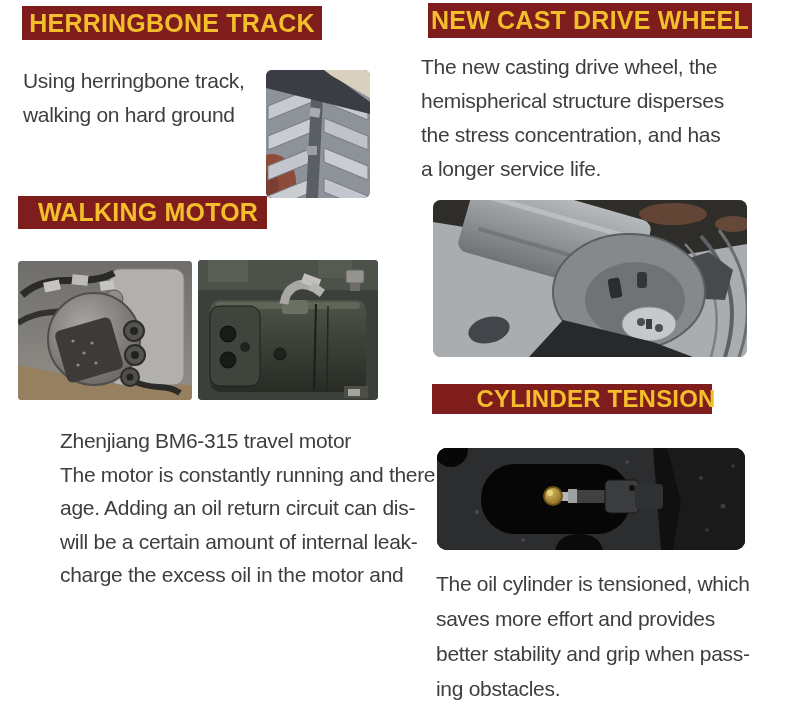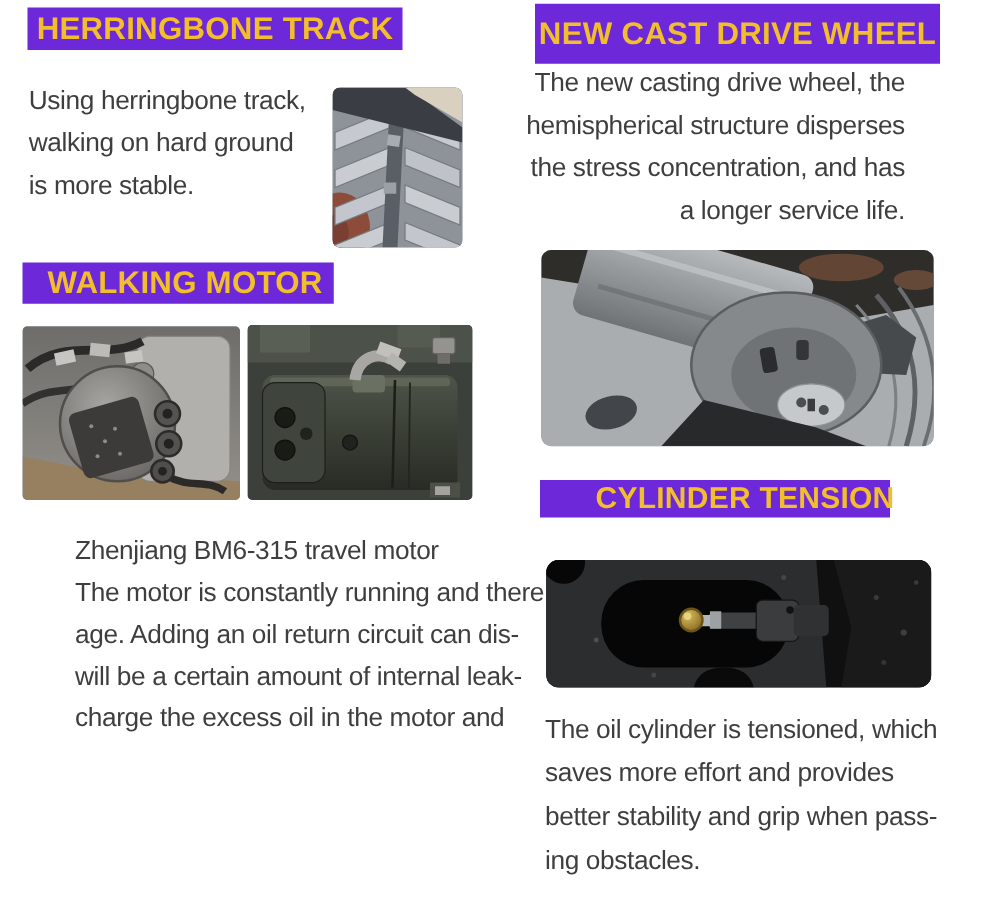--- a/index.html
+++ b/index.html
@@ -6,21 +6,21 @@
   html, body { margin: 0; padding: 0; }
   body {
     width: 800px; height: 725px;
     position: relative;
     background: #ffffff;
     font-family: "Liberation Sans", "DejaVu Sans", sans-serif;
     overflow: hidden;
   }
   .bar {
     position: absolute;
-    background: #6d28d9;
+    background: #7f1d1d;
     color: #F2BE2B;
     font-weight: bold;
     font-size: 25px;
     letter-spacing: 0.2px;
     display: flex; align-items: center; justify-content: center;
     white-space: nowrap;
   }
   .para {
     position: absolute;
     color: #3E3E3E;
@@ -31,43 +31,42 @@
   .photo {
     position: absolute;
     overflow: hidden;
     background: #8e9399;
   }
   .photo svg { display: block; }
 
   #bar-herringbone { left: 22px; top: 6px;  width: 300px; height: 34px; }
   #p-herringbone   { left: 23px; top: 64px; line-height: 34px; }
   #img-track       { left: 266px; top: 70px; width: 104px; height: 128px; border-radius: 6px; }
-  #bar-walking     { left: 18px; top: 210px; width: 249px; height: 33px; padding-left: 11px; }
+  #bar-walking     { left: 18px; top: 196px; width: 249px; height: 33px; padding-left: 11px; }
   #img-motor1      { left: 18px;  top: 261px; width: 174px; height: 139px; border-radius: 4px; }
   #img-motor2      { left: 198px; top: 260px; width: 180px; height: 140px; border-radius: 4px; }
   #p-walking       { left: 20px; top: 424px; line-height: 33.5px; margin-left: 40px; }
 
-  #bar-drive       { left: 428px; top: 3px; width: 324px; height: 48px; }
-  #p-drive         { left: 421px; top: 50px; line-height: 34px; text-align: right; }
+  #bar-drive       { left: 428px; top: 3px; width: 324px; height: 35px; }
+  #p-drive         { left: 421px; top: 50px; line-height: 34px; }
   #img-wheel       { left: 433px; top: 200px; width: 314px; height: 157px; border-radius: 8px; }
   #bar-cylinder    { left: 432px; top: 384px; width: 280px; height: 30px; font-size: 24px; padding-left: 48px; }
   #img-cylinder    { left: 437px; top: 448px; width: 308px; height: 102px; border-radius: 10px; background:#101011; }
   #p-cylinder      { left: 436px; top: 566px; line-height: 35px; }
 </style>
 </head>
 <body>
 
 <div>
 
   <div class="bar" id="bar-herringbone">HERRINGBONE TRACK</div>
 
   <div class="para" id="p-herringbone">
     <div class="ln">Using herringbone track,</div>
     <div class="ln">walking on hard ground</div>
-    <div class="ln">is more stable.</div>
   </div>
 
   <div class="photo" id="img-track">
     <svg width="104" height="128" viewBox="0 0 104 128">
       <rect width="104" height="128" fill="#8e9399"></rect>
       <ellipse cx="6" cy="112" rx="24" ry="28" fill="#8d4c3a"></ellipse>
       <ellipse cx="2" cy="116" rx="11" ry="14" fill="#7a3f30"></ellipse>
 
       <polygon points="2,36 46,18 46,32 2,50" fill="#c6cad0" stroke="#767b82" stroke-width="1"></polygon>
       <polygon points="2,66 46,48 46,62 2,80" fill="#c9cdd2" stroke="#767b82" stroke-width="1"></polygon>

